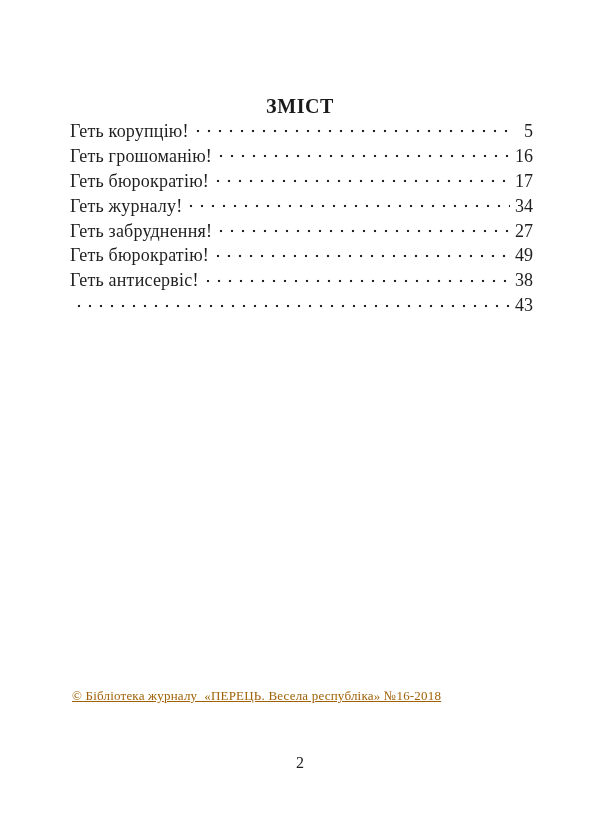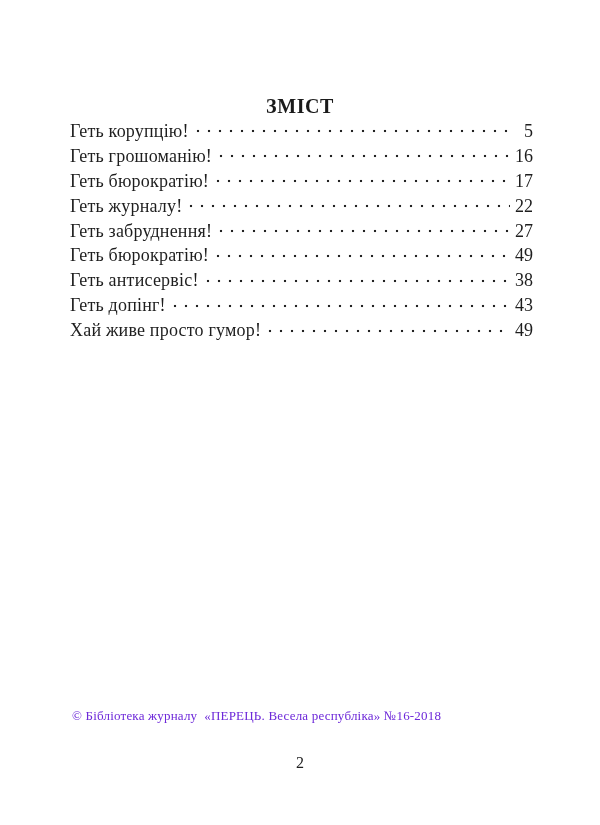--- a/index.html
+++ b/index.html
@@ -60,26 +60,27 @@
     background-repeat: repeat-x;
     background-position: left bottom;
   }
   .toc-page-num {
     width: 22px;
     text-align: right;
     white-space: nowrap;
   }
   .footer-line {
     position: absolute;
-    top: 708px;
+    top: 688px;
     left: 72px;
     font-size: 13px;
     letter-spacing: 0.2px;
-    color: #6d28d9;
+    color: #a16207;
     white-space: pre;
+    text-decoration: underline;
   }
   .page-number {
     position: absolute;
     top: 754px;
     left: 0;
     width: 100%;
     text-align: center;
     font-size: 16px;
     color: #1e1e1e;
   }
@@ -107,21 +108,21 @@
 
     <div class="toc-row">
       <span class="toc-label">Геть бюрократію!</span>
       <span class="dot-leader"></span>
       <span class="toc-page-num">17</span>
     </div>
 
     <div class="toc-row">
       <span class="toc-label">Геть журналу!</span>
       <span class="dot-leader"></span>
-      <span class="toc-page-num">22</span>
+      <span class="toc-page-num">34</span>
     </div>
 
     <div class="toc-row">
       <span class="toc-label">Геть забруднення!</span>
       <span class="dot-leader"></span>
       <span class="toc-page-num">27</span>
     </div>
 
     <div class="toc-row">
       <span class="toc-label">Геть бюрократію!</span>
@@ -129,30 +130,24 @@
       <span class="toc-page-num">49</span>
     </div>
 
     <div class="toc-row">
       <span class="toc-label">Геть антисервіс!</span>
       <span class="dot-leader"></span>
       <span class="toc-page-num">38</span>
     </div>
 
     <div class="toc-row">
-      <span class="toc-label">Геть допінг!</span>
       <span class="dot-leader"></span>
       <span class="toc-page-num">43</span>
     </div>
 
-    <div class="toc-row">
-      <span class="toc-label">Хай живе просто гумор!</span>
-      <span class="dot-leader"></span>
-      <span class="toc-page-num">49</span>
-    </div>
 
   </div>
 
   <div class="footer-line">© Бібліотека журналу  «ПЕРЕЦЬ. Весела республіка» №16-2018</div>
 
   <div class="page-number">2</div>
 
 </div>
 
 </body></html>

